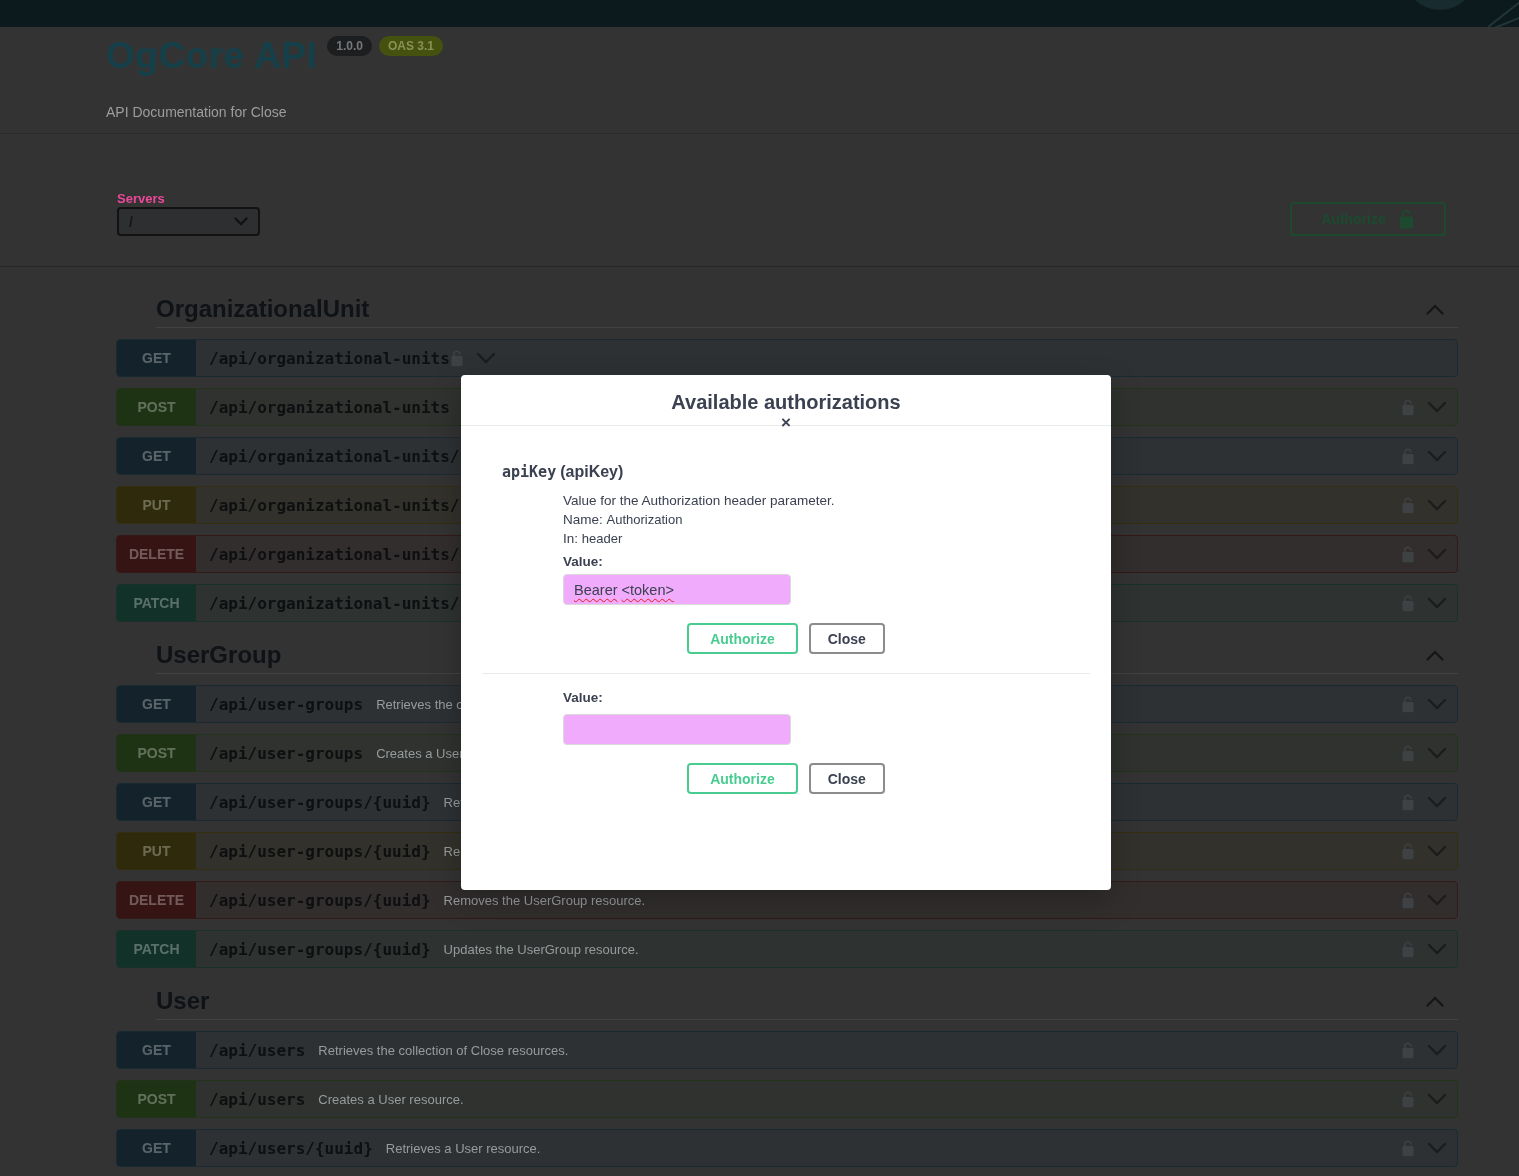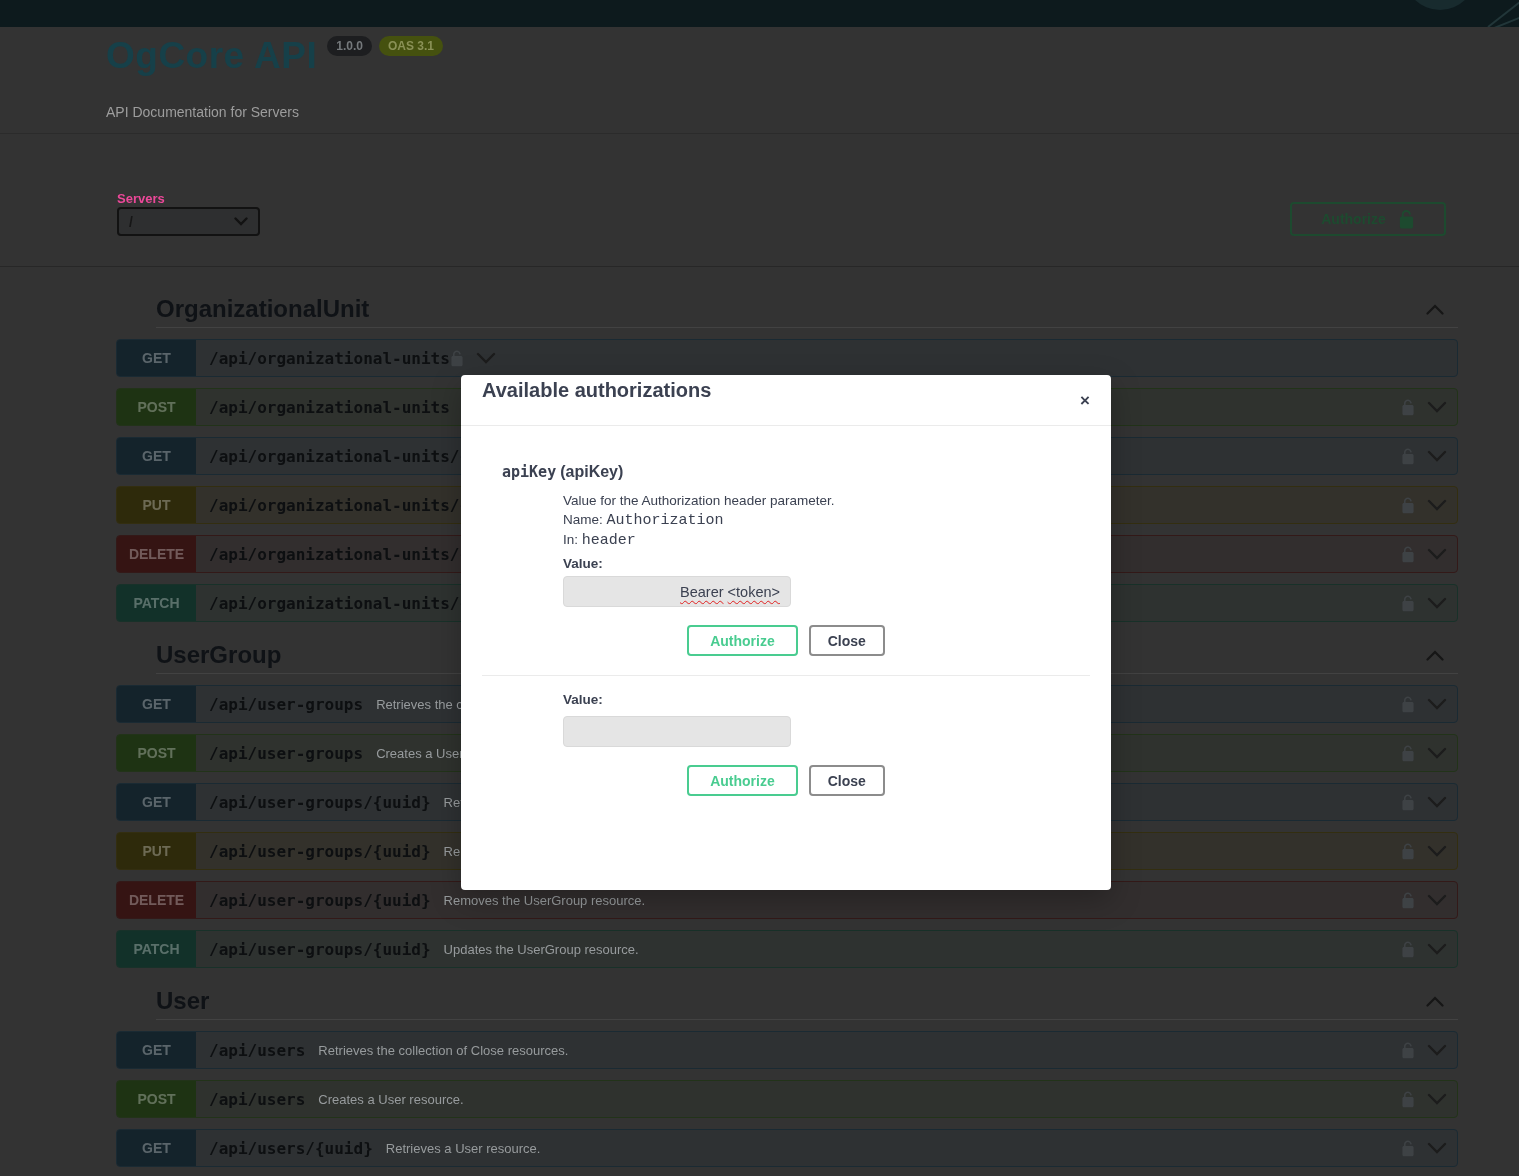--- a/index.html
+++ b/index.html
@@ -58,34 +58,34 @@
   .m-delete .badge { background:#351413; }
   .m-patch  { background:#2e3230; border-color:#183129; }
   .m-patch  .badge { background:#123129; }
   .lock-ic  { color:#3e4245; display:flex; }
   .chev-ic  { color:#1c1c1c; display:flex; }
   .tag-chev { color:#161616; display:flex; margin-right:14px; }
 
   
   .modal { position:absolute; left:461px; top:375px; width:650px; height:515px; background:#ffffff;
            border-radius:4px; box-shadow:0 10px 30px rgba(0,0,0,0.25); z-index:10; }
-  .modal-header { height:51px; display:flex; justify-content:space-between;
-                  padding:4px 21px; border-bottom:1px solid #ebebeb; }
+  .modal-header { height:51px; display:flex; align-items:center; justify-content:space-between;
+                  padding:16px 21px; border-bottom:1px solid #ebebeb;flex-direction:column; }
   .modal-title { font-size:20px; font-weight:bold; color:#3b4151; }
   .modal-close { font-size:17px; font-weight:bold; color:#3b4151; background:none; border:none; cursor:pointer; line-height:1; }
   .modal-body { padding:0 41px;margin-top:24px; }
   .auth-h4 { margin-top:37px; font-size:16px; color:#3b4151; }
   .auth-h4 code { font-family:"DejaVu Sans Mono", monospace; font-weight:bold; font-size:15px; }
   .auth-h4 .rest { font-weight:bold; margin-left:4px; }
   .auth-fields { margin-left:61px; margin-top:13px; font-size:13.5px; color:#3b4151; }
   .auth-fields p { margin-bottom:5px; line-height:14px; }
-  .auth-fields code { font-family:Liberation Mono, monospace; font-size:15px; color:#3b4151; }
+  .auth-fields code { font-family:Liberation Sans, sans-serif; font-size:13px; color:#3b4151; }
   .value-label { font-weight:bold; margin-top:9px; margin-bottom:9px; }
-  .fake-input { width:228px; height:31px; border:1px solid #d9d9d9; border-radius:4px; background:#e5e5e5;
-                display:flex; align-items:center; padding:0 10px; font-size:14.5px; color:#3b4151; cursor:text;justify-content:flex-end; }
+  .fake-input { width:228px; height:31px; border:1px solid #d9d9d9; border-radius:4px; background:#f0abfc;
+                display:flex; align-items:center; padding:0 10px; font-size:14.5px; color:#3b4151; cursor:text; }
   .squiggle { text-decoration-line:underline; text-decoration-style:wavy; text-decoration-color:#e02020;
               text-decoration-thickness:1px; text-underline-offset:3px; }
   .btn-row { display:flex; justify-content:center; gap:11px; margin-top:18px; }
   .btn { height:31px; border-radius:4px; font-size:14px; font-weight:bold; background:#fff; cursor:pointer;
          font-family:"Liberation Sans", sans-serif; }
   .btn-authorize { border:2px solid #49cc90; color:#49cc90; padding:0 21px; }
   .btn-close { border:2px solid #8c8c8c; color:#3b4151; padding:0 17px; }
   .auth-divider { height:1px; background:#ebebeb; margin:19px -20px 0 -20px; }
   .jwt-h4 { margin-top:28px; }
   .jwt-fields { margin-left:61px; margin-top:16px; font-size:13.5px; color:#3b4151; }
@@ -100,21 +100,21 @@
 </div>
 
 <div class="info">
   <div class="info-title-row">
     <span class="page-title">OgCore API</span>
     <span class="pills">
       <span class="pill pill-version">1.0.0</span>
       <span class="pill pill-oas">OAS 3.1</span>
     </span>
   </div>
-  <div class="info-desc">API Documentation for Servers</div>
+  <div class="info-desc">API Documentation for Close</div>
 </div>
 <div class="header-hairline"></div>
 
 <div class="scheme">
   <div class="servers-label">Servers</div>
   <div class="server-select">
     <span class="val">/</span>
     <svg width="14" height="9" viewBox="0 0 14 9">
       <path d="M1.5 1.5 L7 7 L12.5 1.5" stroke="#121212" stroke-width="2.4" fill="none" stroke-linecap="round"></path>
     </svg>

